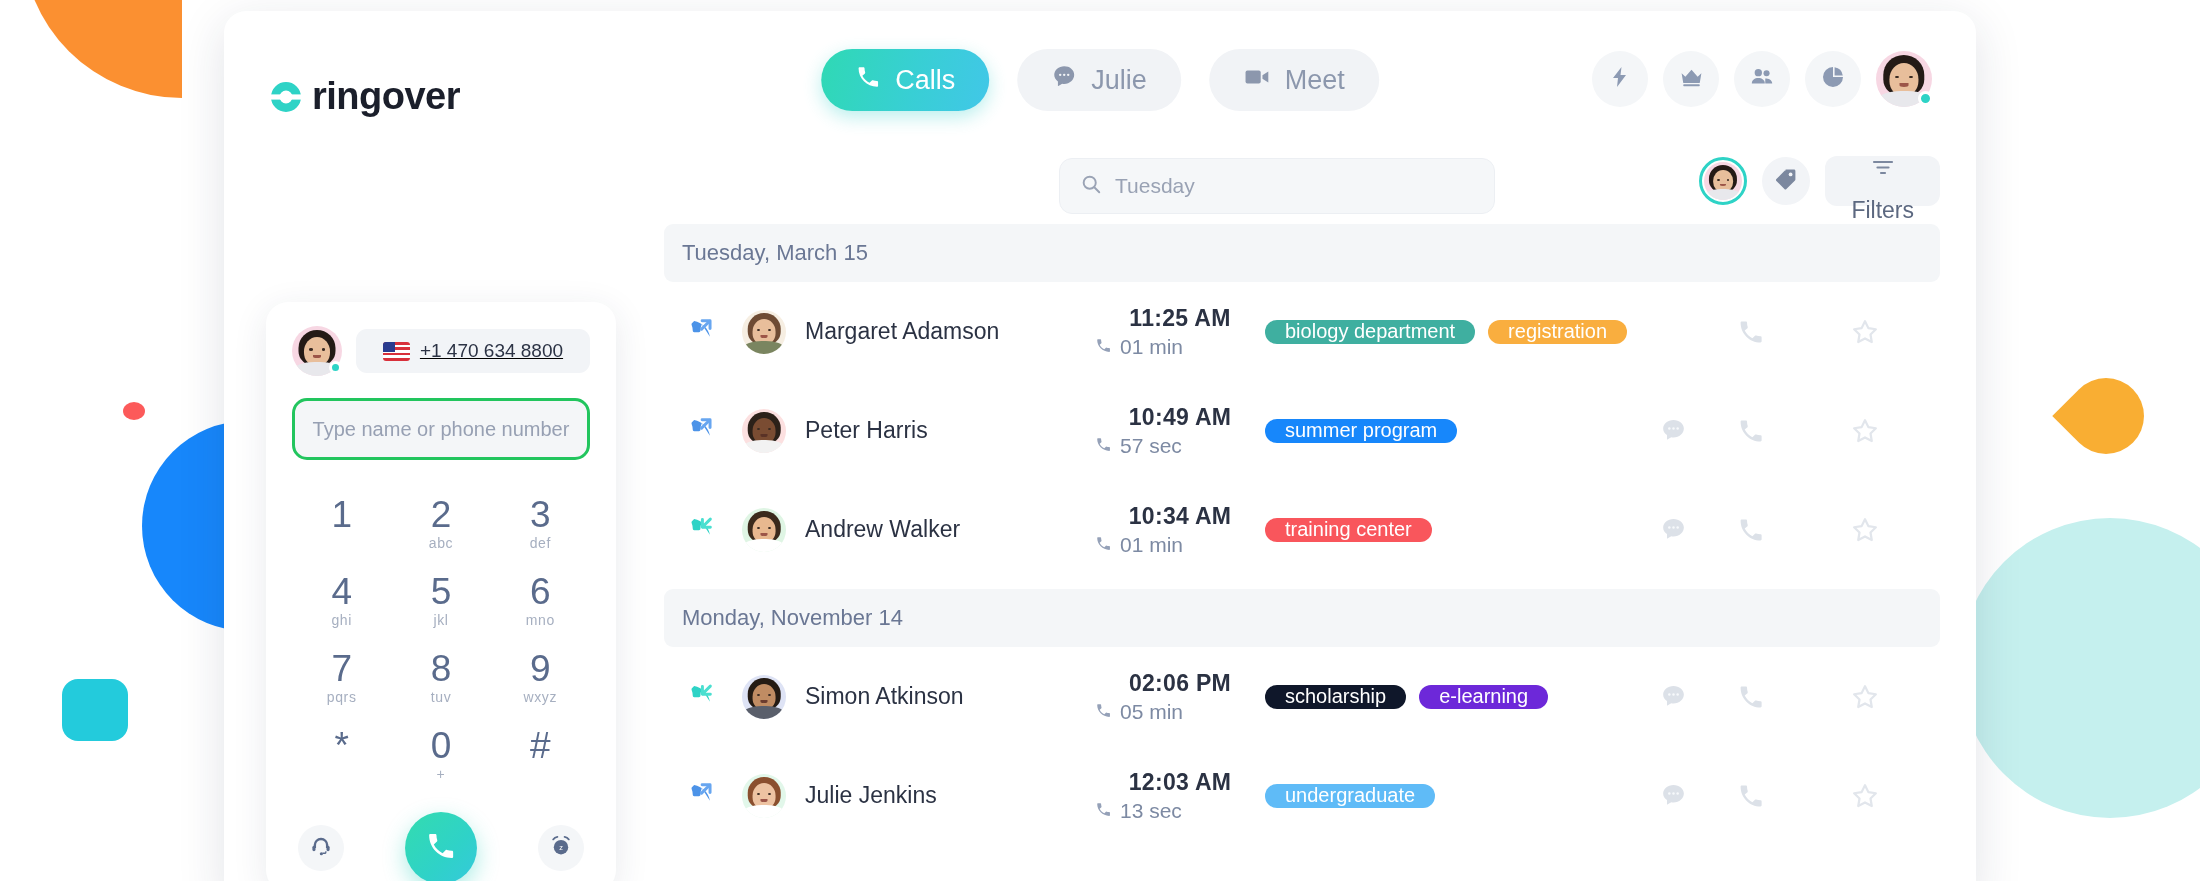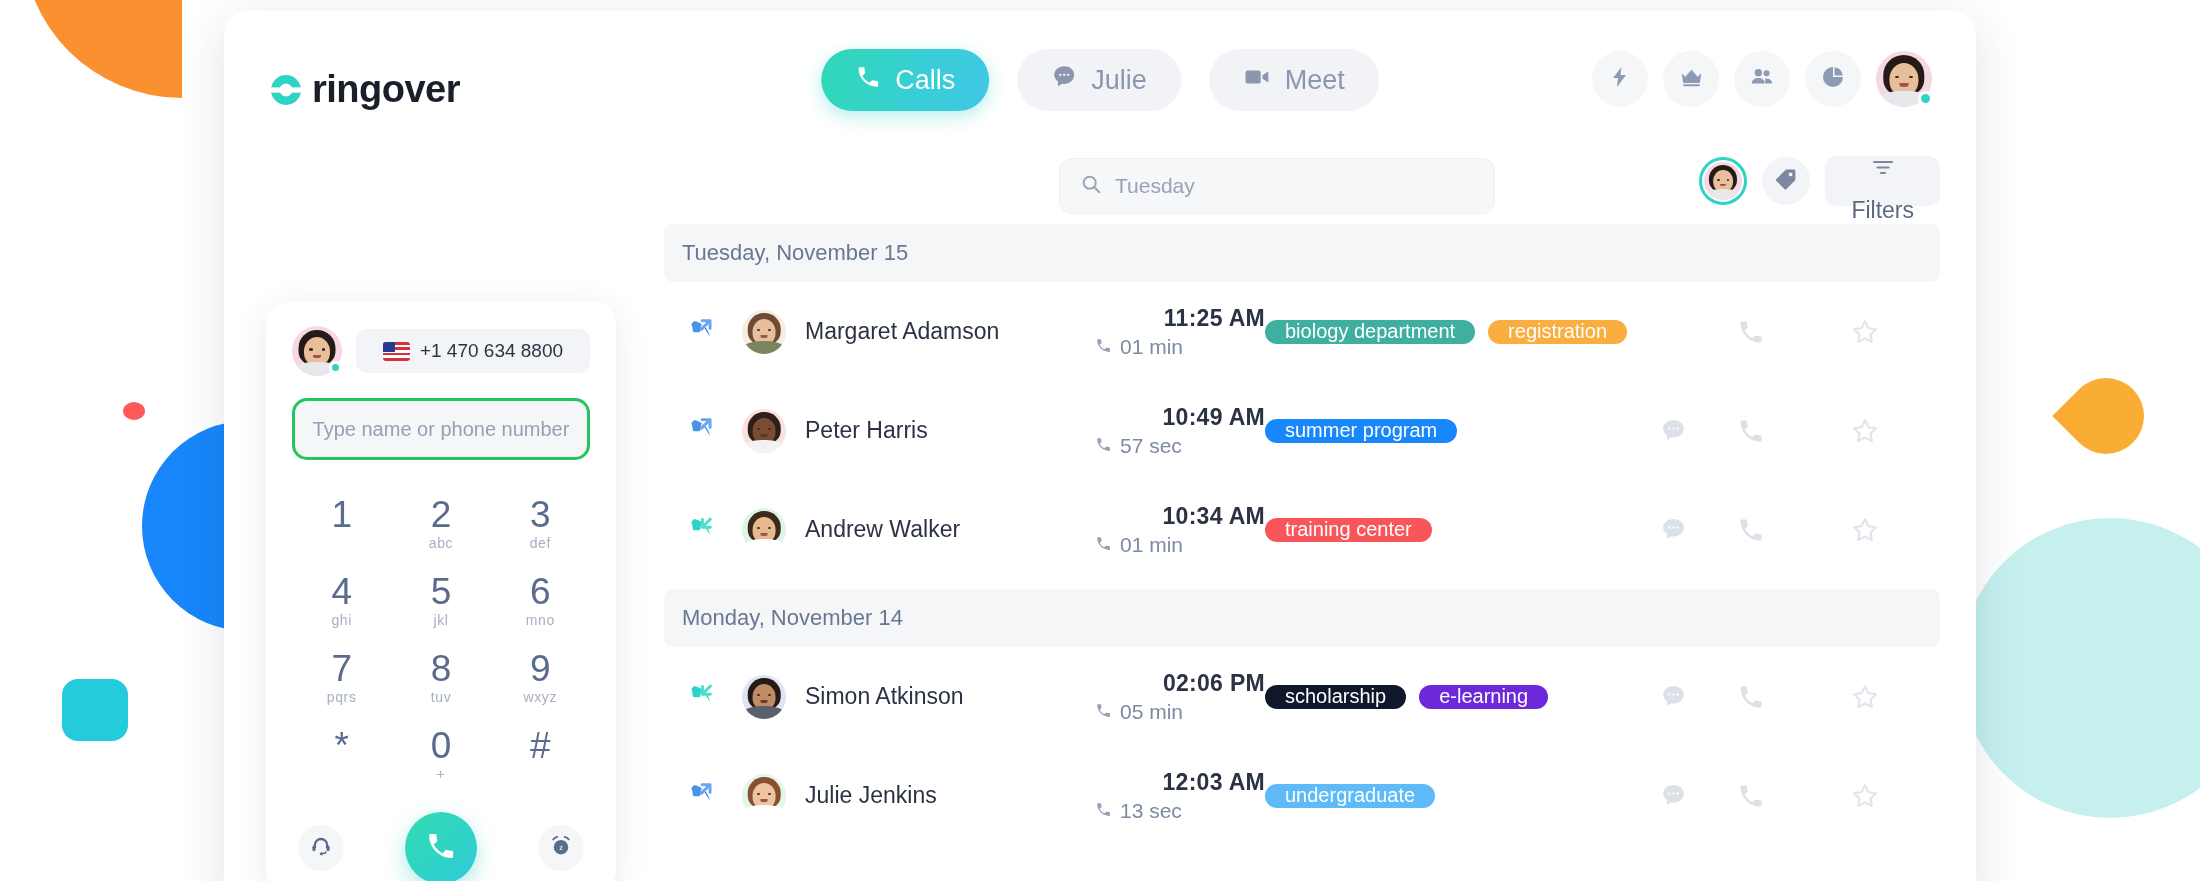--- a/index.html
+++ b/index.html
@@ -46,21 +46,21 @@
     background: #ffffff; border-radius: 22px;
     box-shadow: 0 12px 48px rgba(30,40,70,.13);
     overflow: hidden;
   }
 
   
   .topbar {
     position: relative; height: 117px;
     display: flex; align-items: center;
   }
-  .logo { position: absolute; left: 45px; top: 57px; display: flex; align-items: center; gap: 9px; }
+  .logo { position: absolute; left: 45px; top: 64px; display: flex; align-items: center; gap: 9px; }
   .logo-mark { width: 34px; height: 34px; position: relative; }
   .logo-text { font-size: 38px; font-weight: 700; color: #1b1f2b; letter-spacing: -0.5px; }
 
   .nav-tabs { position: absolute; left: 50%; top: 38px; transform: translateX(-50%); display: flex; gap: 28px; }
   .tab {
     display: flex; align-items: center; gap: 14px;
     height: 62px; padding: 0 34px; border-radius: 34px;
     font-size: 27px; cursor: pointer; border: none;
     font-family: "Liberation Sans", sans-serif;
   }
@@ -103,21 +103,21 @@
   .right-col { flex: 1; position: relative; }
 
   
   .dialer {
     position: absolute; left: 42px; top: 174px;
     width: 350px; height: 590px;
     background: #ffffff; border-radius: 22px;
     box-shadow: 0 8px 34px rgba(40,50,80,.10);
     padding: 24px 26px;
   }
-  .dialer-head { display: flex; align-items: center; gap: 14px; }
+  .dialer-head { display: flex; align-items: center; gap: 14px; text-decoration: underline; }
   .dialer-avatar { width: 50px; height: 50px; position: relative; }
   .num-pill {
     flex: 1; height: 44px; background: #F2F4F7; border-radius: 11px;
     display: flex; align-items: center; justify-content: center; gap: 10px;
     font-size: 19px; color: #2c3345; font-weight: 400;
   }
   .flag { width: 27px; height: 19px; border-radius: 3px; position: relative; overflow: hidden; background: #fff; flex: none; }
   .flag .stripes { position: absolute; inset: 0;
     background: repeating-linear-gradient(#D8303B 0 2.7px, #fff 2.7px 5.4px); }
   .flag .canton { position: absolute; left: 0; top: 0; width: 12px; height: 10px; background: #2A3B8F; }
@@ -176,21 +176,21 @@
   }
   .band-date { height: 58px; font-size: 22px; margin-top: 10px; }
   .band-wait { margin-top: 10px; }
 
   .row {
     display: flex; align-items: center; height: 99px; padding-left: 18px;
   }
   .dir-icon { width: 44px; flex: none; display: flex; align-items: center; }
   .row-avatar { width: 44px; height: 44px; margin-left: 16px; flex: none; }
   .row-name { margin-left: 19px; font-size: 23px; color: #2B3243; width: 290px; flex: none; }
-  .row-time { width: 170px; flex: none; text-align: right; }
+  .row-time { width: 170px; flex: none; text-align: center; }
   .row-time .t { font-size: 23px; color: #2B3243; font-weight: 700; letter-spacing: .3px; }
   .row-time .dur { font-size: 21px; color: #7D8AA3; display: flex; align-items: center; gap: 8px; margin-top: 3px; }
   .row-tags { flex: 1; display: flex; align-items: center; gap: 13px; }
   .tag {
     height: 24px; padding: 0 20px; border-radius: 20px; color: #fff;
     display: flex; align-items: center; font-size: 20px; white-space: nowrap;
   }
   .row-acts { display: flex; align-items: center; gap: 0; flex: none; }
   .act { width: 78px; display: flex; align-items: center; justify-content: center; cursor: pointer; }
 </style>
@@ -456,21 +456,21 @@
               </span>
               <span>Filters</span>
             </div>
           </div>
         </div>
 
         <div class="list">
 
 
           <div class="band band-date">
-            <span>Tuesday, November 15</span>
+            <span>Tuesday, March 15</span>
           </div>
 
           <div class="row">
             <div class="dir-icon">
               <svg width="34" height="34" viewBox="0 0 24 24" fill="#4C93E8">
                 <path d="M4.3 8.6c.9 5.6 5.5 10.2 11.1 11.1l1.6-1.6c.3-.3.4-.8.2-1.2-.5-1.2-.8-2.6-.8-4 0-.6-.4-1-1-1H12c-.6 0-1 .4-1 1 0 1.4-.3 2.8-.8 4-.2.4-.1.9.2 1.2" transform="rotate(180 12 12)"></path>
                 <path d="M14.2 4h5.6v5.6" stroke="#68A6F0" stroke-width="2.1" fill="none" stroke-linecap="round" stroke-linejoin="round"></path>
                 <path d="M19.4 4.4l-5.6 5.6" stroke="#68A6F0" stroke-width="2.1" stroke-linecap="round"></path>
               </svg>
             </div>

